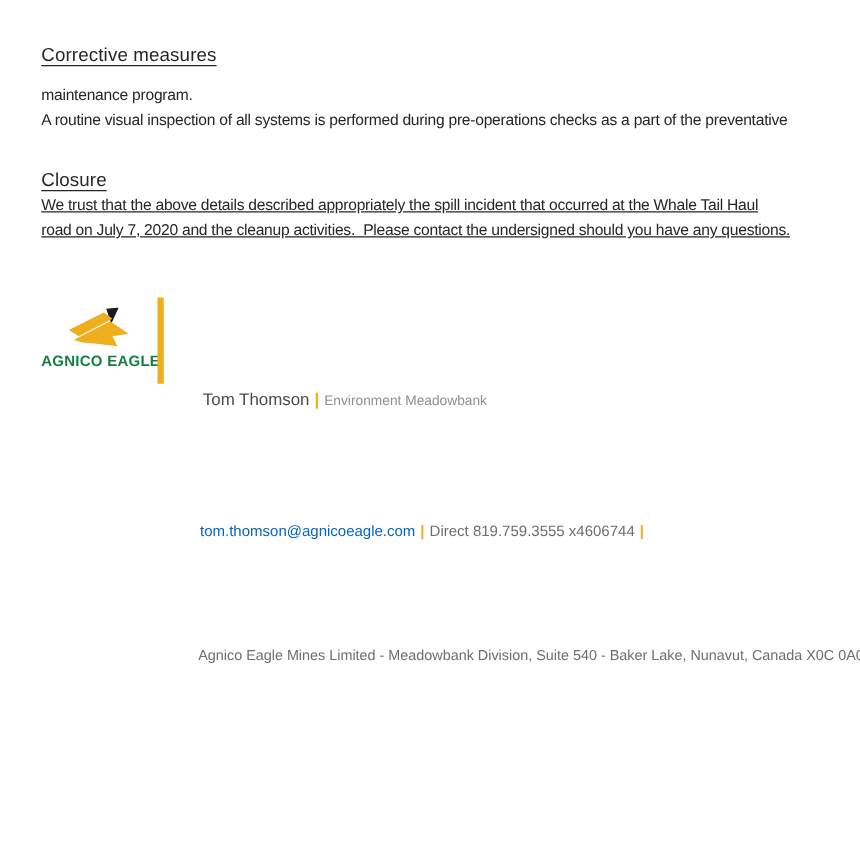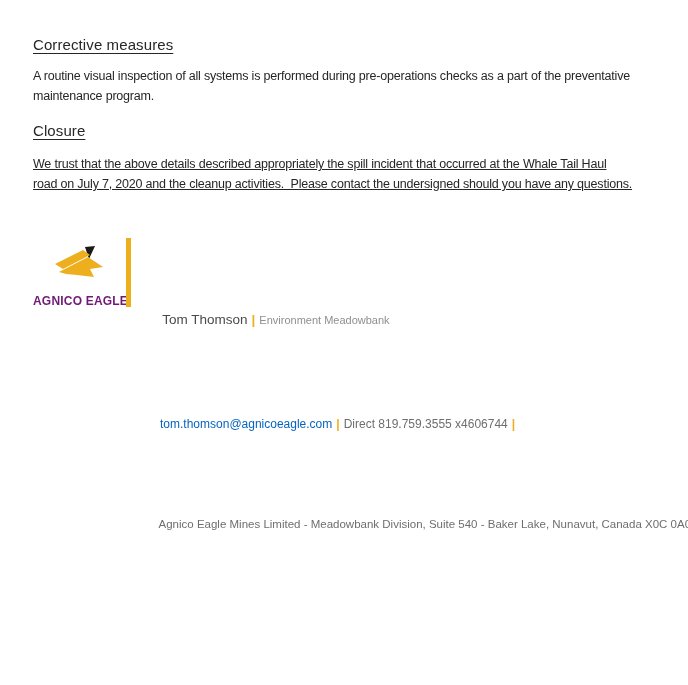--- a/index.html
+++ b/index.html
@@ -17,21 +17,21 @@
     left: 33px;
     font-size: 15px;
     font-weight: 500;
     color: #262626;
     text-decoration: underline;
     text-underline-offset: 3px;
     letter-spacing: 0.1px;
     white-space: pre;
   }
   #heading-1 { top: 36px; }
-  #heading-2 { top: 122px; }
+  #heading-2 { top: 136px; }
   .doc-para {
     position: absolute;
     left: 33px;
     font-size: 12.5px;
     letter-spacing: -0.2px;
     color: #262626;
     line-height: 20px;
   }
   #para-1 { top: 66px; }
   #para-2 { top: 154px; text-decoration: underline; }
@@ -40,24 +40,24 @@
   
   .sig-logo {
     position: absolute;
     left: 33px;
     top: 246px;
     width: 92px;
     text-align: center;
   }
   .sig-logo svg { display: block; margin: 0 auto; }
   .sig-company {
-    margin-top: 14px;
+    margin-top: 2px;
     font-size: 12px;
     font-weight: bold;
-    color: #701a75;
+    color: #15803d;
     letter-spacing: 0.2px;
     white-space: pre;
   }
   .sig-bar {
     position: absolute;
     left: 126px;
     top: 238px;
     width: 5px;
     height: 69px;
     background: #EDAF1E;
@@ -106,22 +106,22 @@
   .social-instagram { background: #a3a3a3; }
 </style>
 </head>
 <body>
 
 <div class="page">
 
   <div class="doc-heading" id="heading-1">Corrective measures</div>
 
   <div class="doc-para" id="para-1">
+    <div class="para-line">maintenance program.</div>
     <div class="para-line">A routine visual inspection of all systems is performed during pre-operations checks as a part of the preventative</div>
-    <div class="para-line">maintenance program.</div>
   </div>
 
   <div class="doc-heading" id="heading-2">Closure</div>
 
   <div class="doc-para" id="para-2">
     <div class="para-line">We trust that the above details described appropriately the spill incident that occurred at the Whale Tail Haul</div>
     <div class="para-line">road on July 7, 2020 and the cleanup activities.  Please contact the undersigned should you have any questions.</div>
   </div>
 
   <div class="sig-logo">

